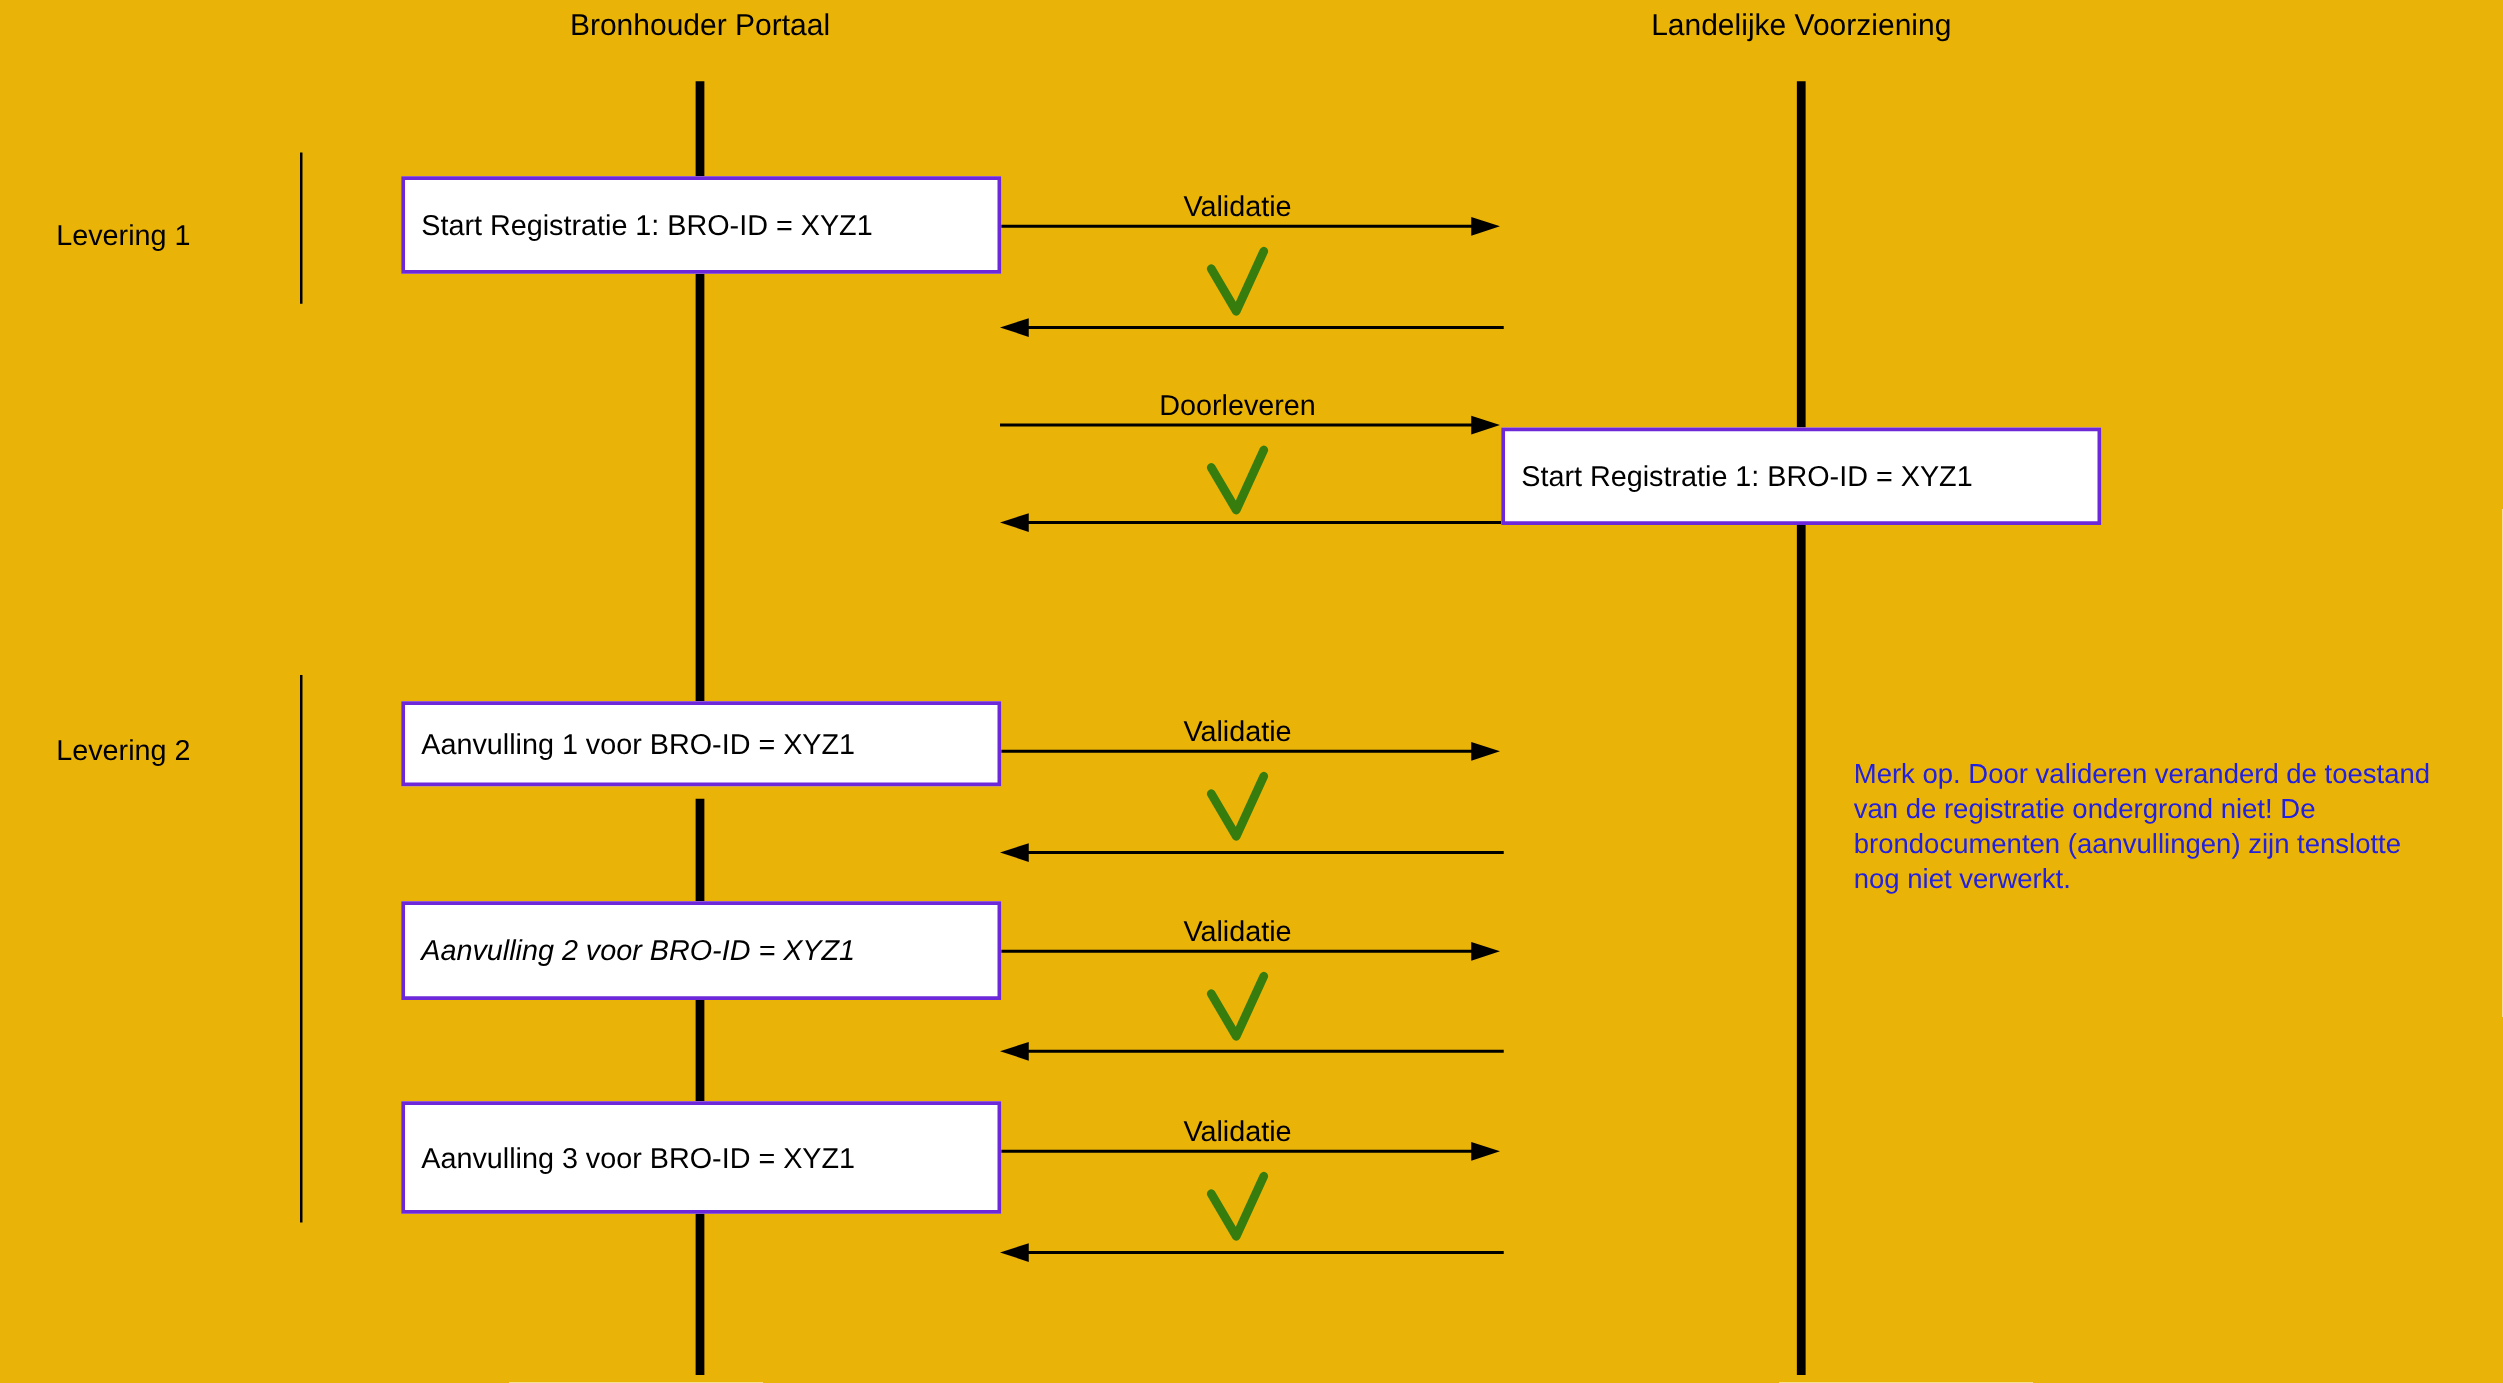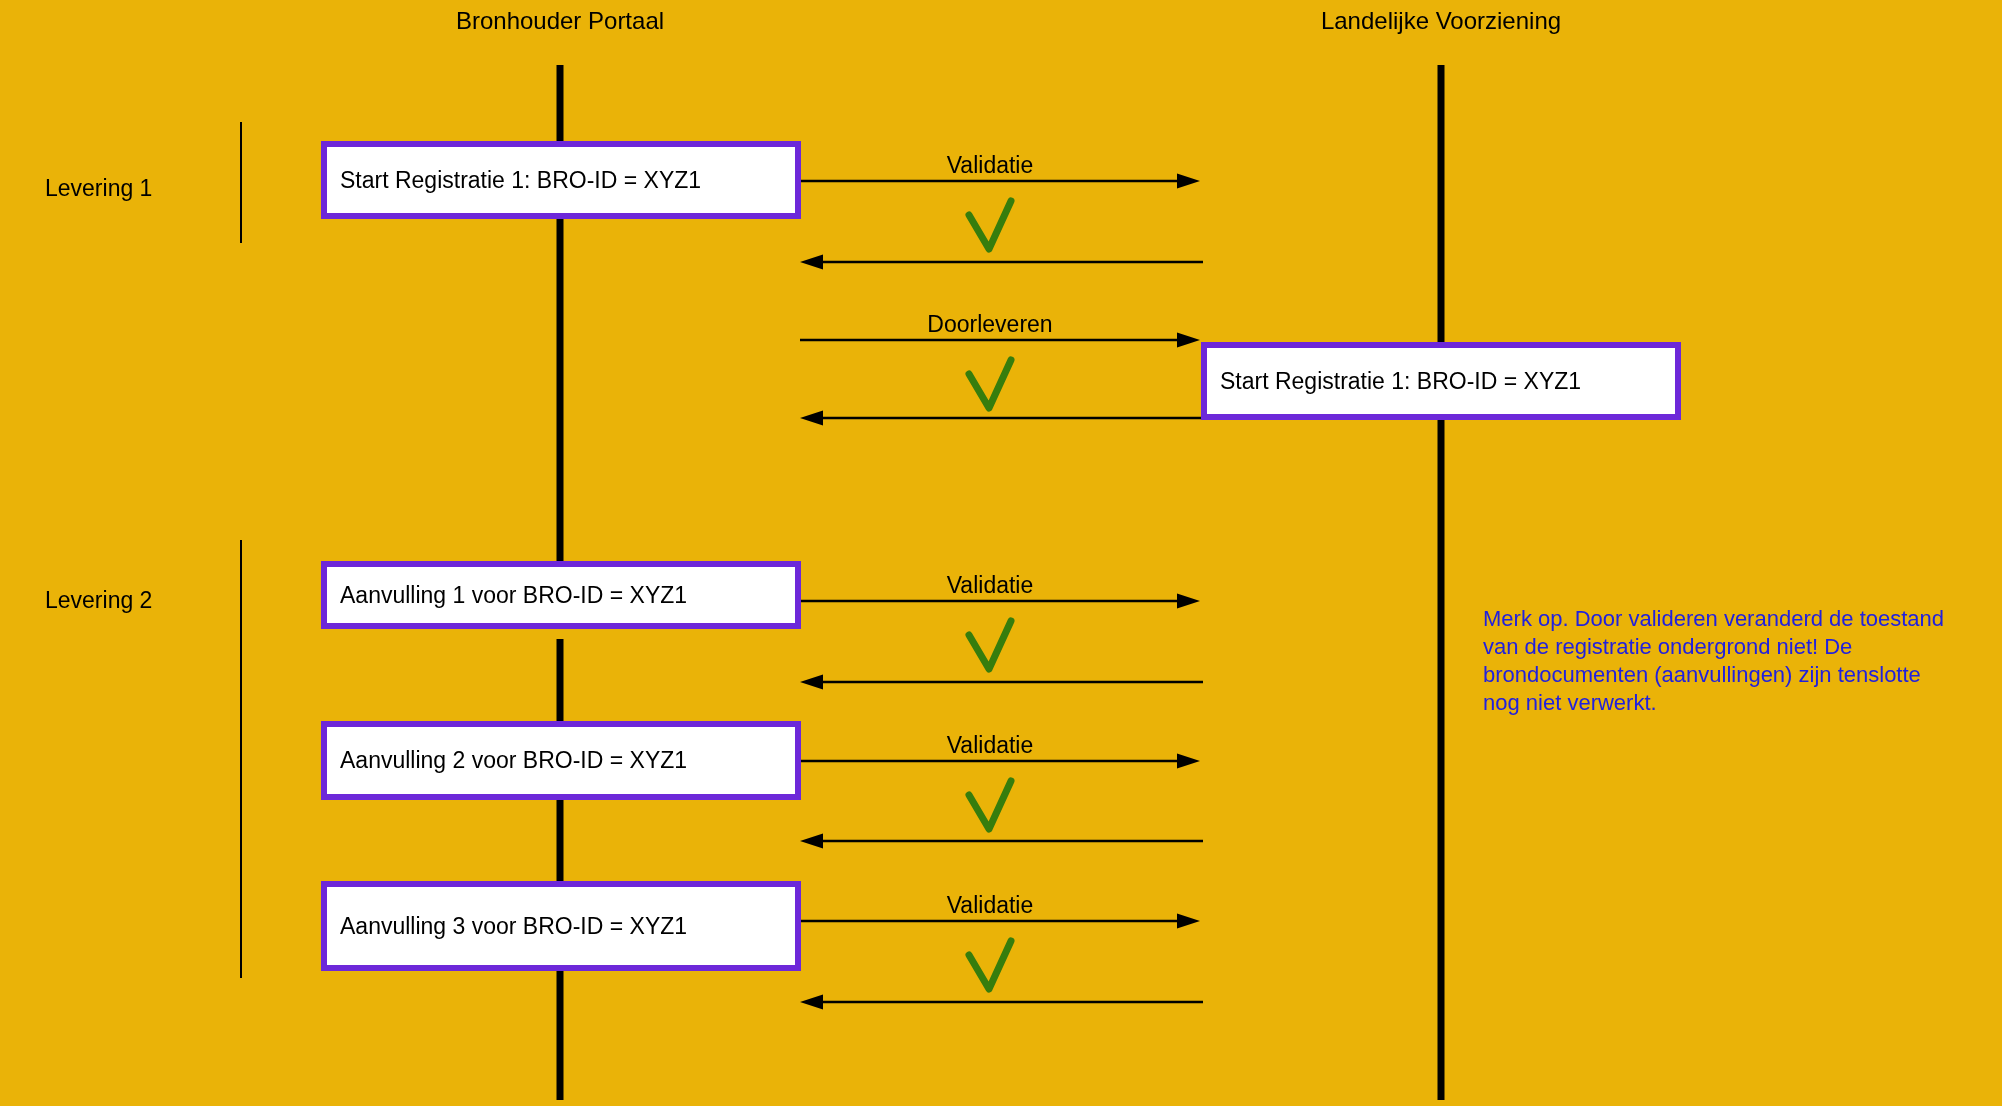--- a/index.html
+++ b/index.html
@@ -8,21 +8,21 @@
     font-family:"Liberation Sans",sans-serif;color:#000;overflow:hidden;
   }
   #diagram-svg{position:absolute;left:0;top:0;}
   .abs{position:absolute;}
   .actor-title{
     font-size:24px;line-height:26px;white-space:nowrap;
     transform:translateX(-50%);
   }
   .group-label{font-size:23px;line-height:28px;white-space:nowrap;}
   .activity-box{
-    box-sizing:border-box;background:#ffffff;border:6px solid #6d28d9;
+    box-sizing:border-box;background:#ffffff;border:3px solid #6d28d9;
     display:flex;align-items:center;padding-left:13px;
     font-size:23px;white-space:nowrap;
   }
   .msg-label{
     font-size:23px;line-height:28px;white-space:nowrap;
     transform:translateX(-50%);
   }
   .note{
     font-size:22px;line-height:28px;color:#2121DE;
   }
@@ -100,21 +100,21 @@
 
   <div class="abs activity-box" style="left:321px;top:141px;width:480px;height:78px;">
     <span>Start Registratie 1: BRO-ID = XYZ1</span>
   </div>
   <div class="abs activity-box" style="left:1201px;top:342px;width:480px;height:78px;">
     <span>Start Registratie 1: BRO-ID = XYZ1</span>
   </div>
   <div class="abs activity-box" style="left:321px;top:561px;width:480px;height:68px;">
     <span>Aanvulling 1 voor BRO-ID = XYZ1</span>
   </div>
-  <div class="abs activity-box" style="left:321px;top:721px;width:480px;height:79px;">
+  <div class="abs activity-box" style="left:321px;top:721px;width:480px;height:79px;font-style:italic;">
     <span>Aanvulling 2 voor BRO-ID = XYZ1</span>
   </div>
   <div class="abs activity-box" style="left:321px;top:881px;width:480px;height:90px;">
     <span>Aanvulling 3 voor BRO-ID = XYZ1</span>
   </div>
 
   <div class="abs msg-label" style="left:990px;top:151px;">Validatie</div>
   <div class="abs msg-label" style="left:990px;top:310px;text-align:center;">Doorleveren</div>
   <div class="abs msg-label" style="left:990px;top:571px;">Validatie</div>
   <div class="abs msg-label" style="left:990px;top:731px;">Validatie</div>

